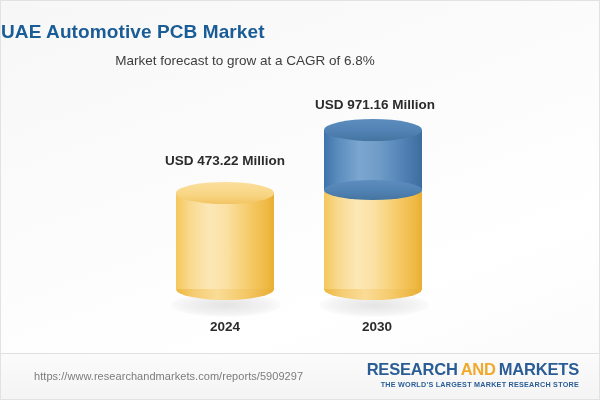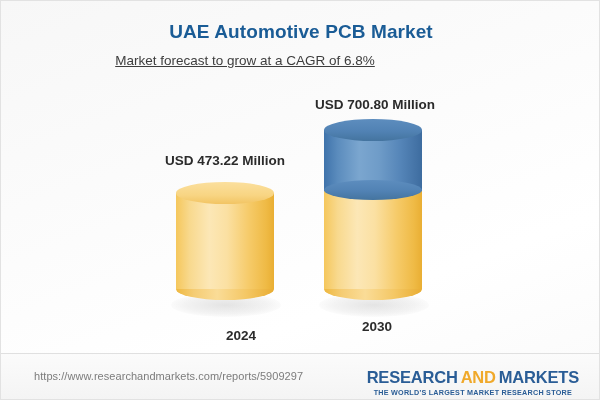--- a/index.html
+++ b/index.html
@@ -23,37 +23,36 @@
     border: 1px solid #e2e2e2;
     overflow: hidden;
   }
 
   
   .chart-title {
     position: absolute;
     top: 20px;
     left: 0;
     width: 600px;
-    text-align: center;
+    text-align: left;
     font-size: 19px;
     font-weight: bold;
     color: #1a5c96;
     letter-spacing: 0.1px;
   }
 
   .chart-subtitle {
     position: absolute;
     top: 52px;
     left: 0;
     width: 488px;
     text-align: center;
     font-size: 13.5px;
     color: #3d3d3d;
     font-weight: normal;
-    text-decoration: underline;
   }
 
   
   .plot {
     position: absolute;
     top: 0; left: 0;
     width: 600px;
     height: 352px;
   }
 
@@ -184,21 +183,20 @@
     font-size: 11px;
     color: #7c7c7c;
     letter-spacing: 0.05px;
   }
 
   .logo {
     position: absolute;
     right: 22px;
     top: 6px;
     text-align: right;
-    margin-top: 8px;
   }
 
   .logo-main {
     font-size: 16.5px;
     font-weight: bold;
     letter-spacing: -0.2px;
     line-height: 19px;
     white-space: nowrap;
   }
 
@@ -206,21 +204,20 @@
   .logo-gold { color: #f0a92b; }
 
   .logo-tag {
     font-size: 7.2px;
     font-weight: bold;
     color: #2a5d96;
     letter-spacing: 0.25px;
     line-height: 10px;
     white-space: nowrap;
     margin-top: 1px;
-    text-align: center;
   }
 </style>
 </head>
 <body>
 
 <div class="card">
 
   <div class="chart-title">UAE Automotive PCB Market</div>
 
   <div class="chart-subtitle">Market forecast to grow at a CAGR of 6.8%</div>
@@ -235,26 +232,26 @@
 
       <div class="cyl" style="left: 175px; top: 181px; width: 98px; height: 124px;">
 
         <div class="base base-yellow" style="top: 96px; height: 22px;"></div>
 
         <div class="cyl-body fill-yellow" style="top: 11px; height: 96px;"></div>
 
         <div class="cap cap-yellow" style="top: 0px; height: 22px;"></div>
       </div>
 
-      <div class="cat-label" style="left: 160px; top: 318px; margin-top: 9px;">2024</div>
+      <div class="cat-label" style="left: 144px; top: 318px;">2024</div>
     </div>
 
     <div class="bar-group">
 
-      <div class="value-label" style="left: 264px; top: 96px;">USD 700.80 Million</div>
+      <div class="value-label" style="left: 264px; top: 96px;">USD 971.16 Million</div>
 
       <div class="shadow" style="left: 318px; top: 292px; width: 110px; height: 24px;"></div>
 
       <div class="cyl" style="left: 323px; top: 118px; width: 98px; height: 187px;">
 
         <div class="base base-yellow" style="top: 159px; height: 22px;"></div>
 
         <div class="cyl-body fill-yellow" style="top: 70px; height: 100px;"></div>
 
         <div class="cyl-body fill-blue" style="top: 11px; height: 61px;"></div>

